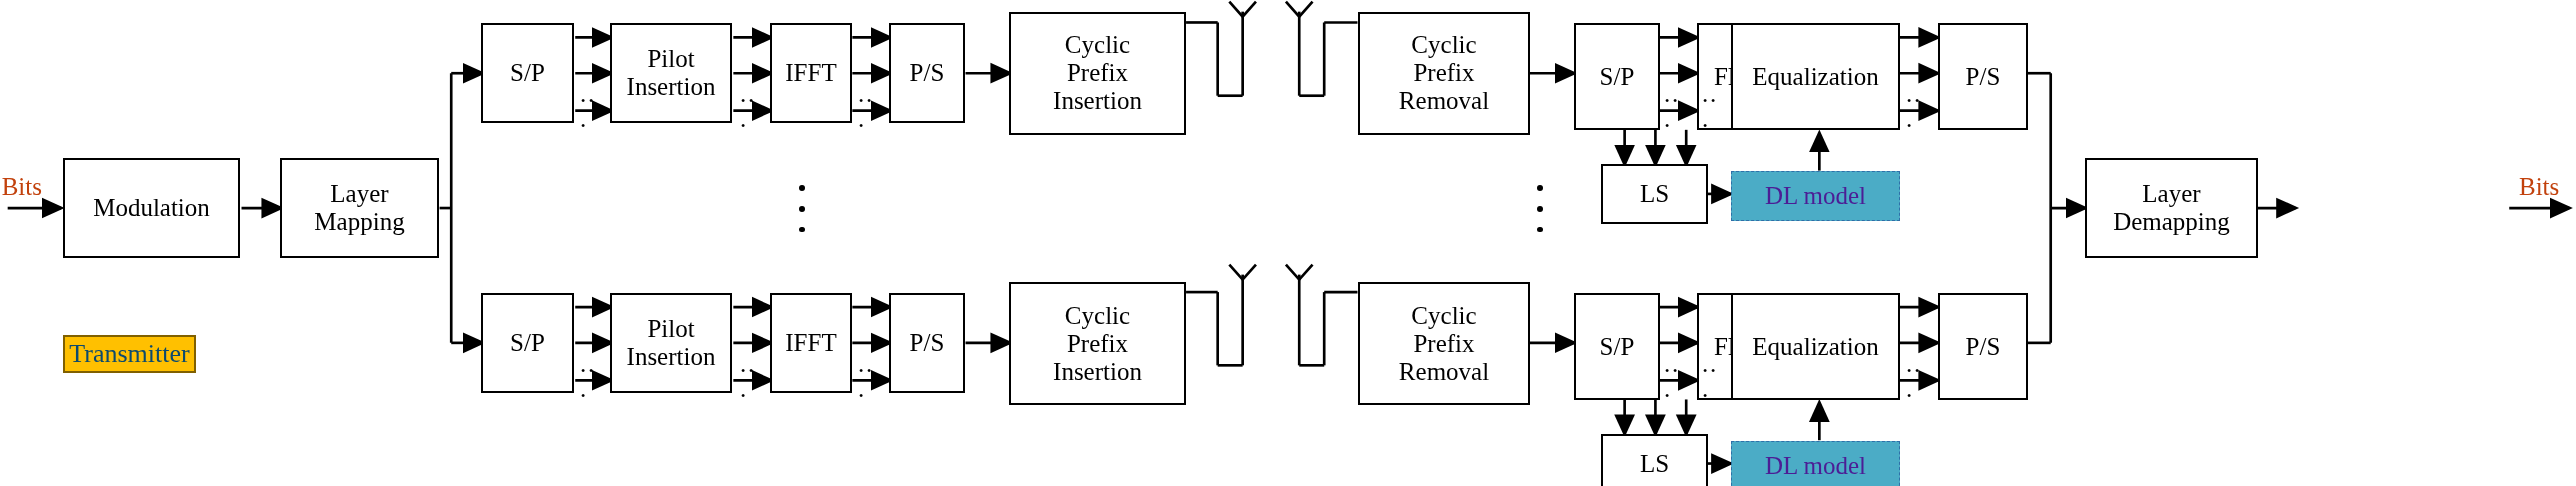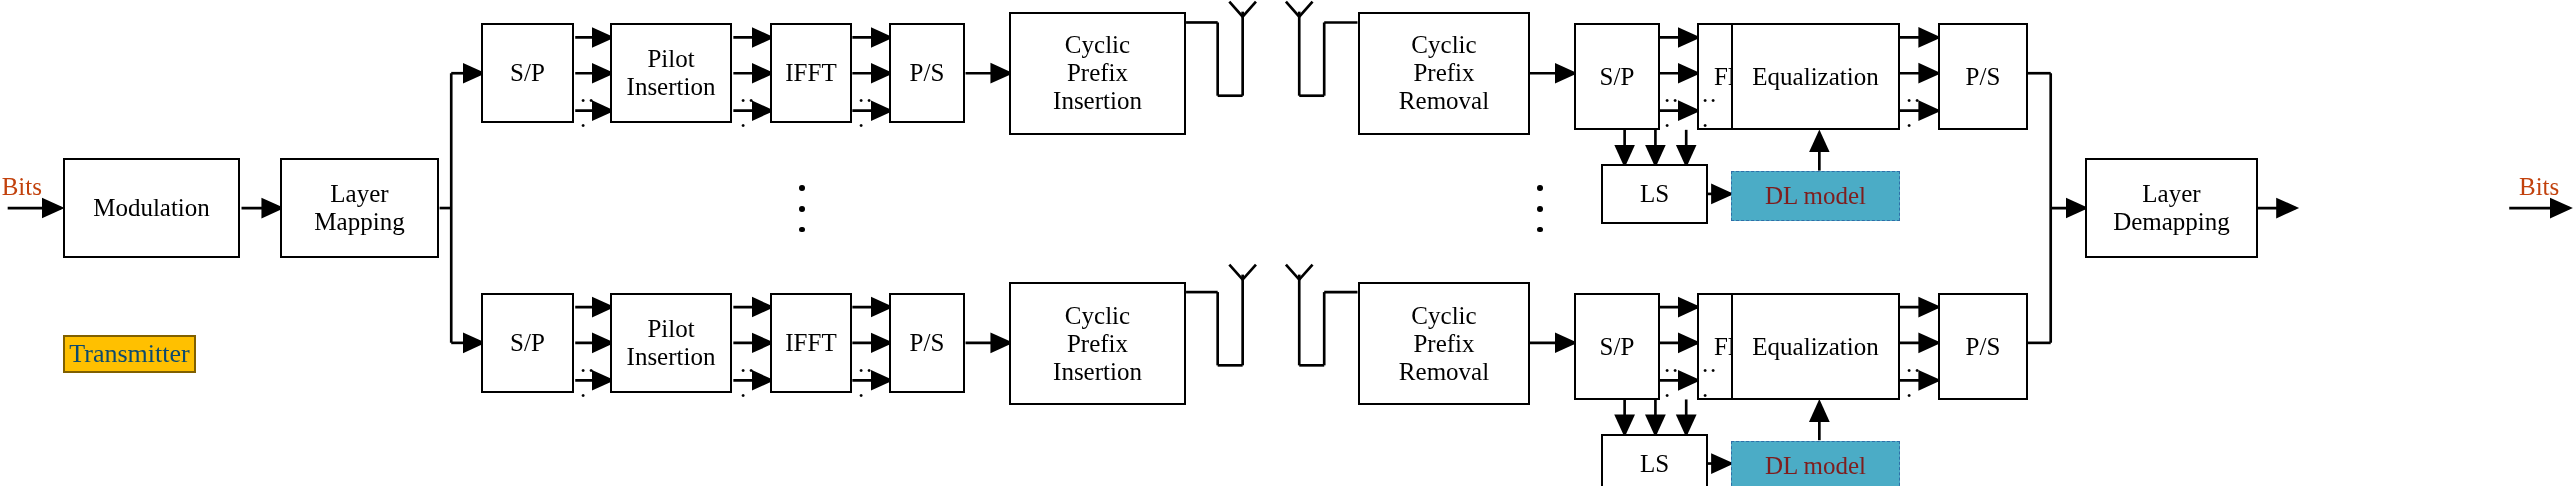--- a/index.html
+++ b/index.html
@@ -12,21 +12,21 @@
     display:flex;align-items:center;justify-content:center;
     text-align:center;line-height:1.12;
     font-family:"Liberation Serif","DejaVu Serif",serif;
     font-size:25px;color:#000;
     white-space:pre-line;
   }
   .dlblk{
     position:absolute;box-sizing:border-box;
     border:1.7px dashed #2f6fa8;
     display:flex;align-items:center;justify-content:center;
-    text-align:center;font-size:25px;color:#7f1d1d;
+    text-align:center;font-size:25px;color:#4c1d95;
     font-family:"Liberation Serif","DejaVu Serif",serif;
   }
   .badge{
     position:absolute;box-sizing:border-box;
     display:flex;align-items:center;justify-content:center;
     color:#0c4a6e;font-size:26px;
     font-family:"Liberation Serif","DejaVu Serif",serif;
     border:2.5px solid #806000;
   }
   .lbl{

